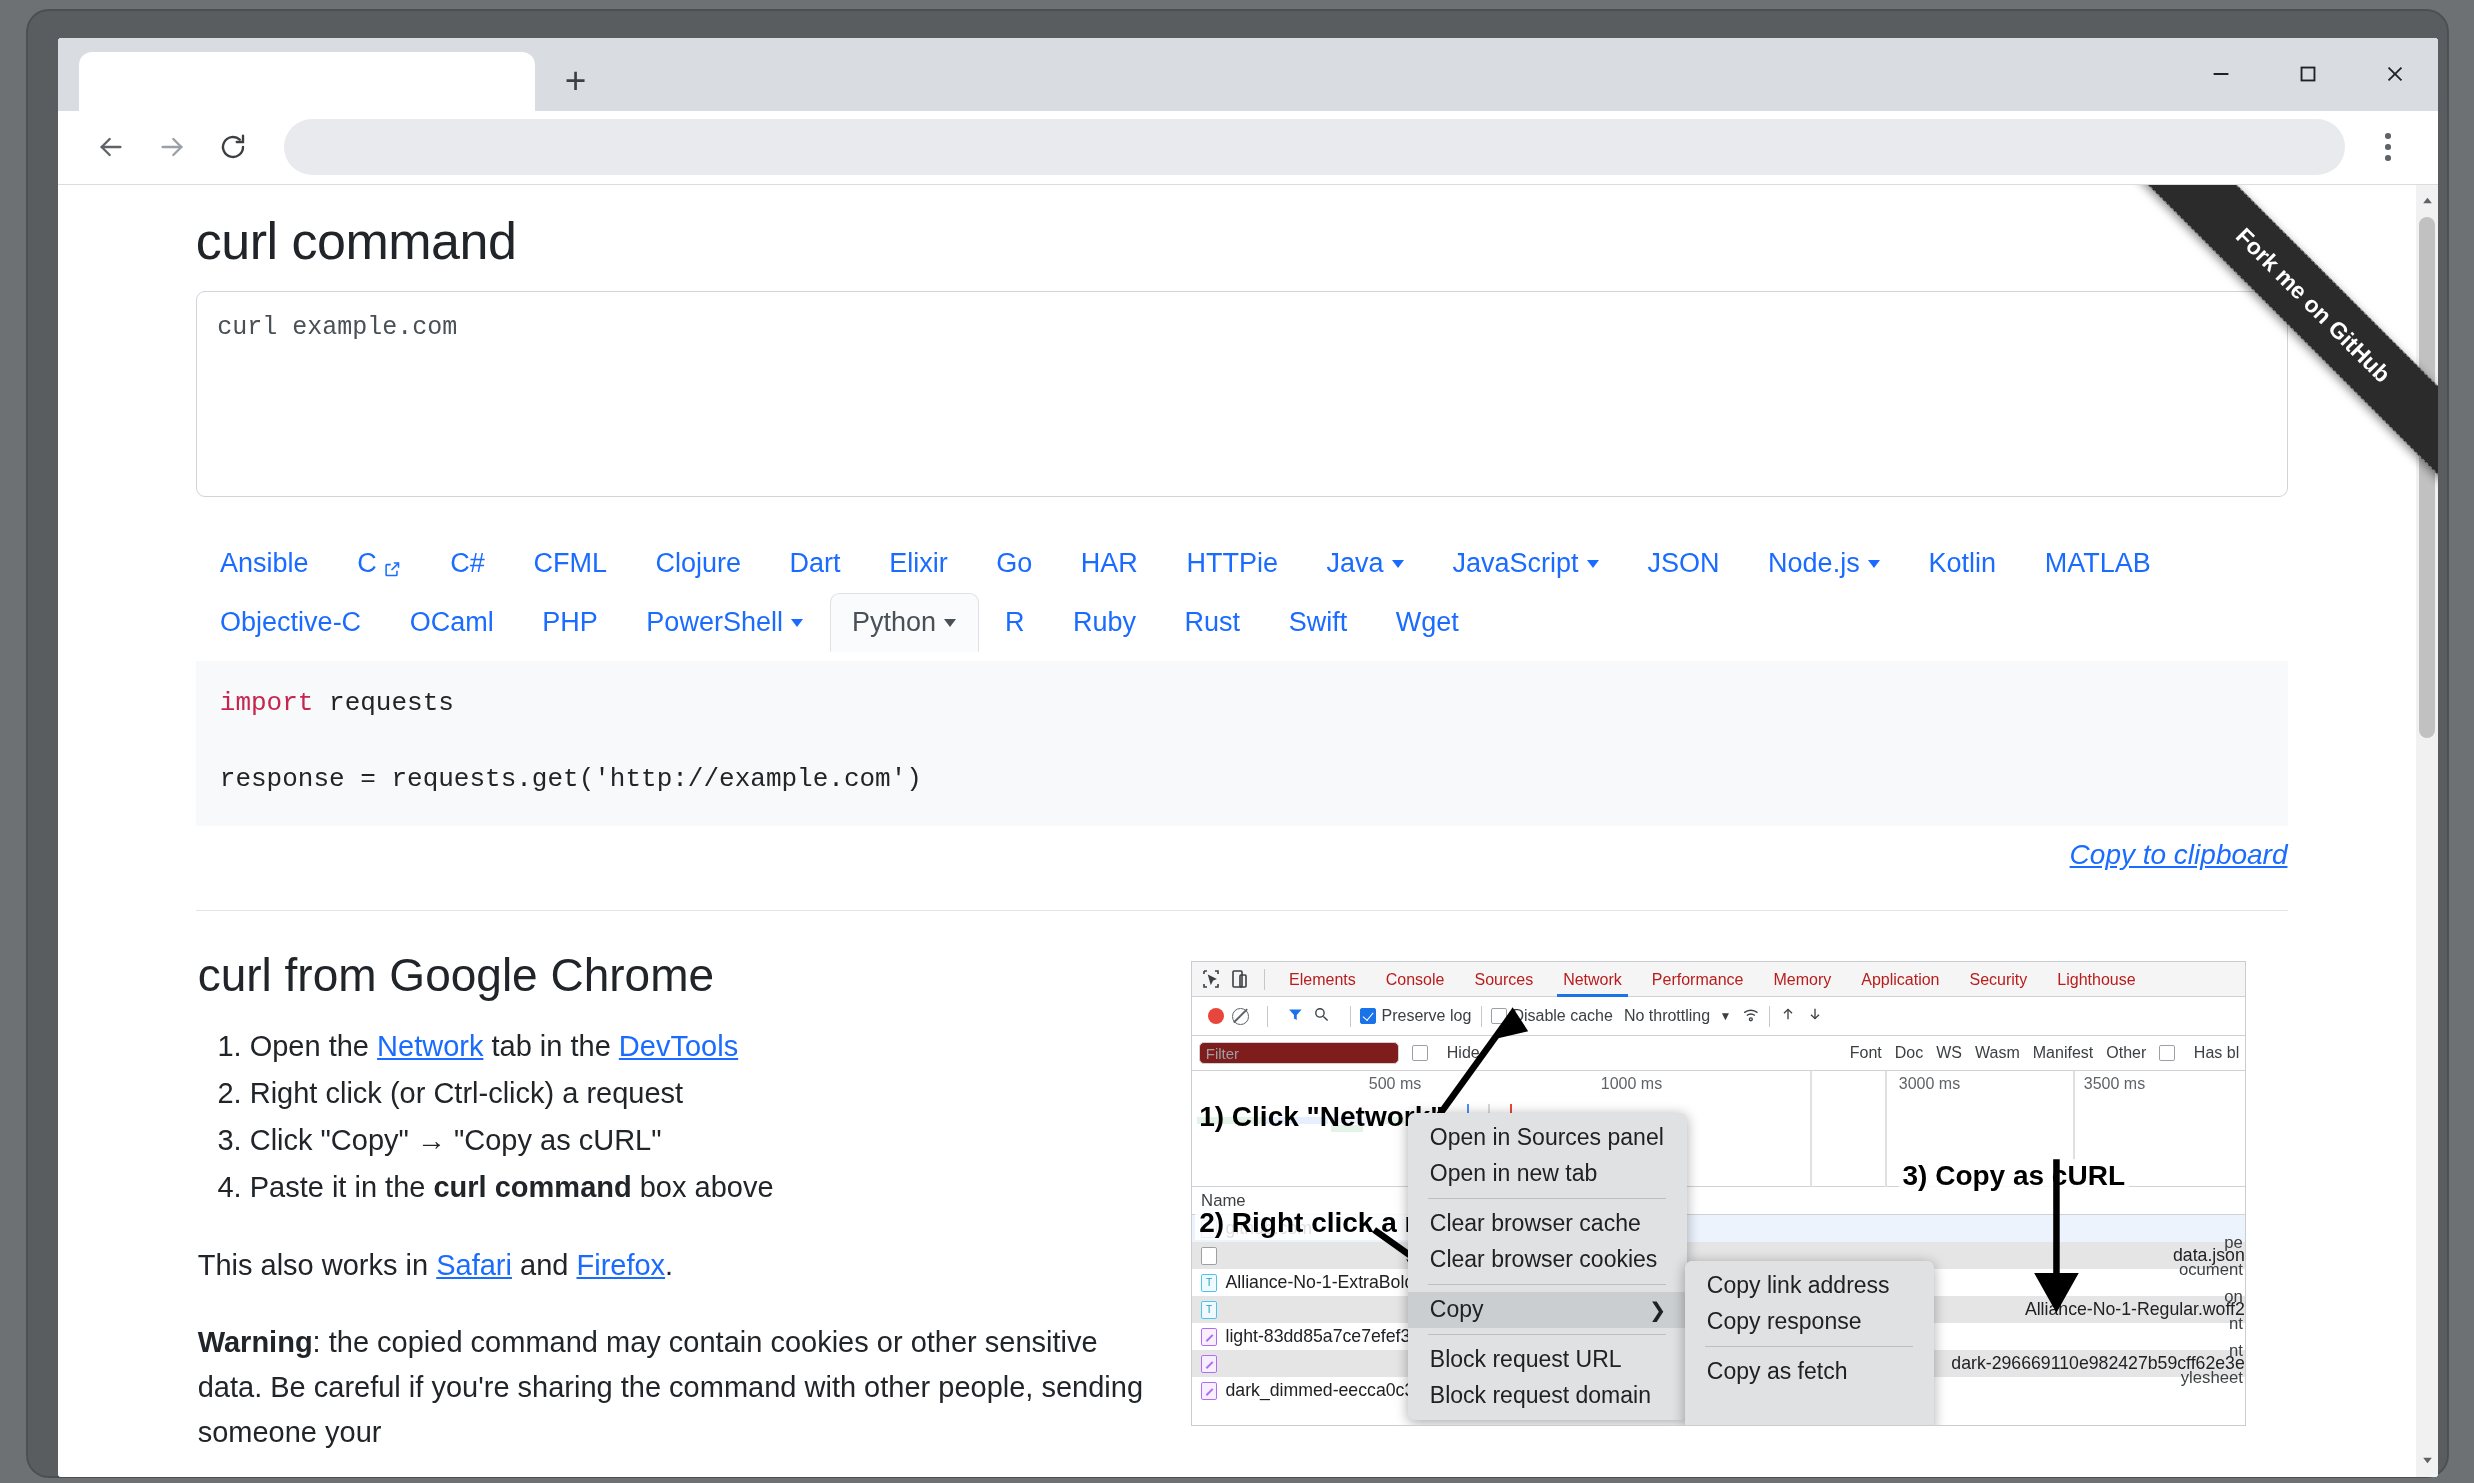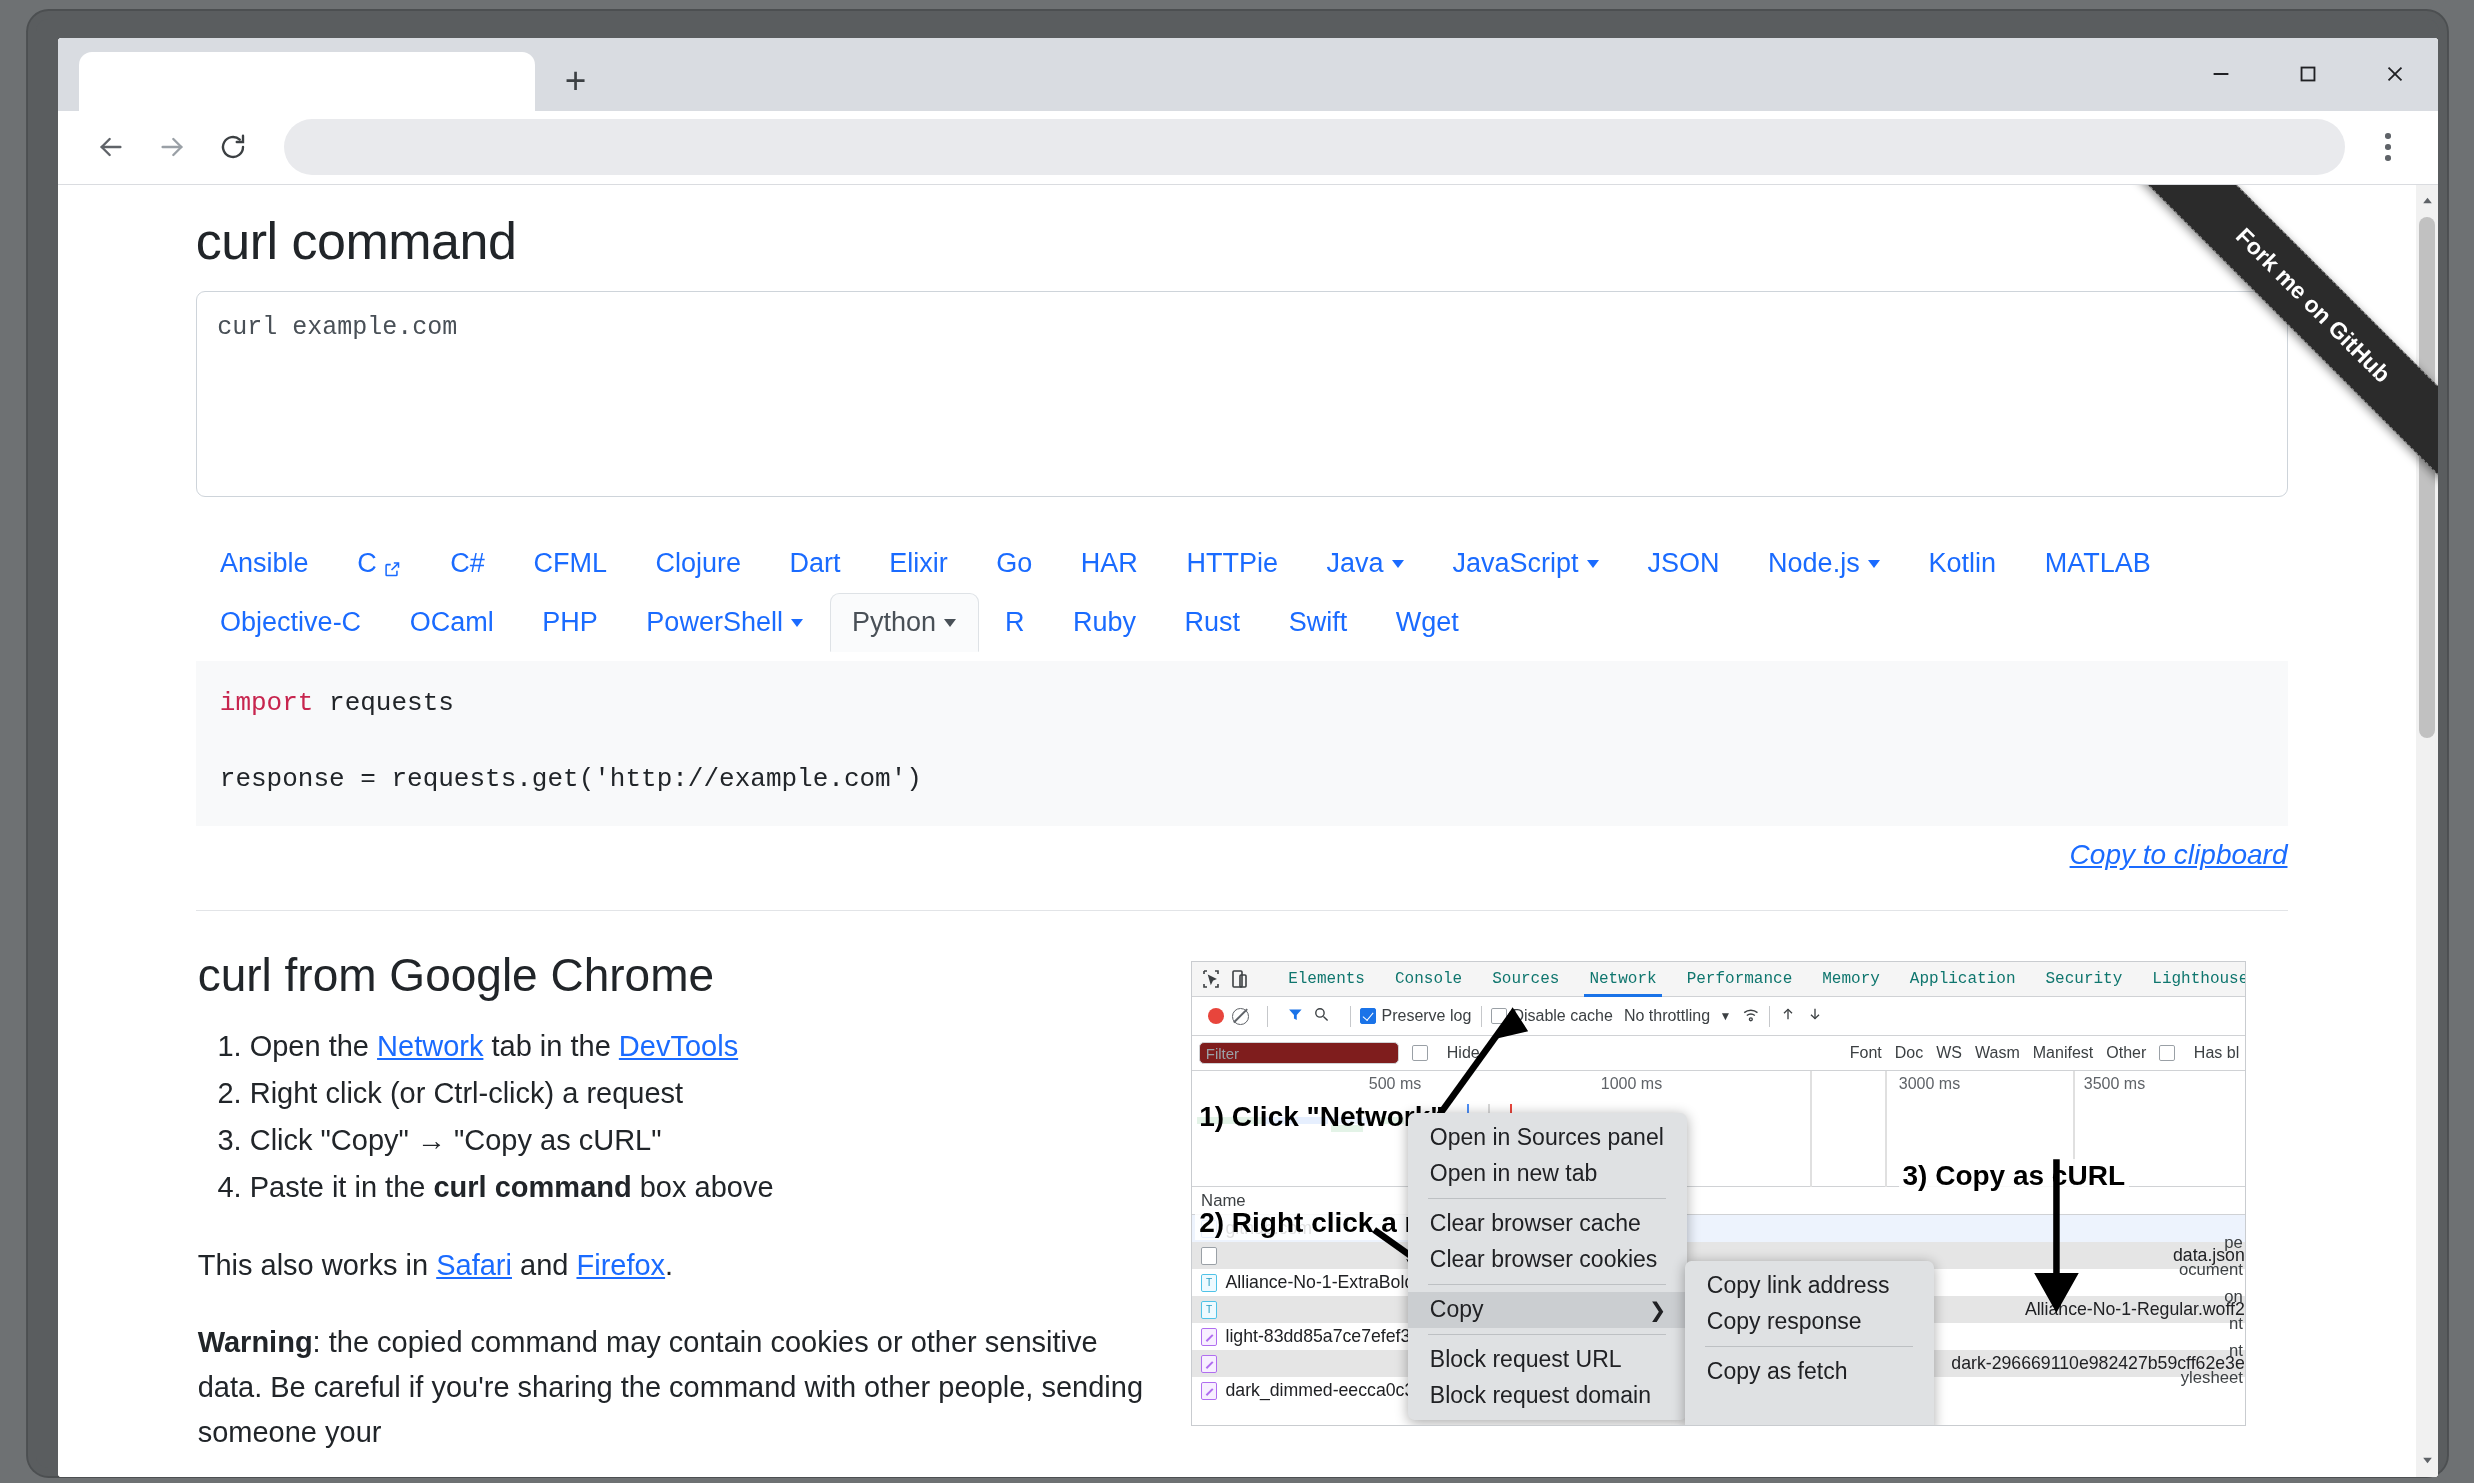--- a/index.html
+++ b/index.html
@@ -128,21 +128,21 @@
     position:relative; width:1055px; height:465px; margin-top:13px;
     background:#fff; border:0.9px solid #c9ccd0; overflow:hidden;
     font-family:"Liberation Sans", sans-serif;
   }
   .dt-tabs {
     height:35px; display:flex; align-items:center; gap:0; padding-left:7.4px;
     border-bottom:0.9px solid #d0d2d5; background:#f5f5f5; position:relative;
   }
   .dt-icon { width:24px; height:24px; margin-right:3.7px; }
   .dt-sep { width:0.9px; height:20.5px; background:#c6c8cb; margin:0 9.3px; }
-  .dt-tab { font-size:16px; color:#0f766e; padding:0 15px; line-height:35px; position:relative; white-space:nowrap;font-family:Liberation Mono, monospace; }
+  .dt-tab { font-size:16px; color:#b91c1c; padding:0 15px; line-height:35px; position:relative; white-space:nowrap; }
   .dt-tab.sel::after {
     content:""; position:absolute; left:9.3px; right:9.3px; bottom:0; height:2.8px; background:#1a73e8;
   }
   .dt-toolbar2 {
     height:39px; display:flex; align-items:center; gap:0; padding-left:7.4px;
     border-bottom:0.9px solid #d0d2d5; background:#fff; font-size:16px; color:#3c4043;
   }
   .recdot { width:16px;height:16px;border-radius:50%;background:#e8453c;margin:0 8.4px; }
   .clearc { width:16.7px;height:16.7px;border:1.9px solid #5f6368;border-radius:50%;position:relative;margin-right:9.3px;}
   .clearc::after{content:"";position:absolute;left:-1.9px;top:5.6px;width:18.6px;height:1.9px;background:#5f6368;transform:rotate(-45deg);}

